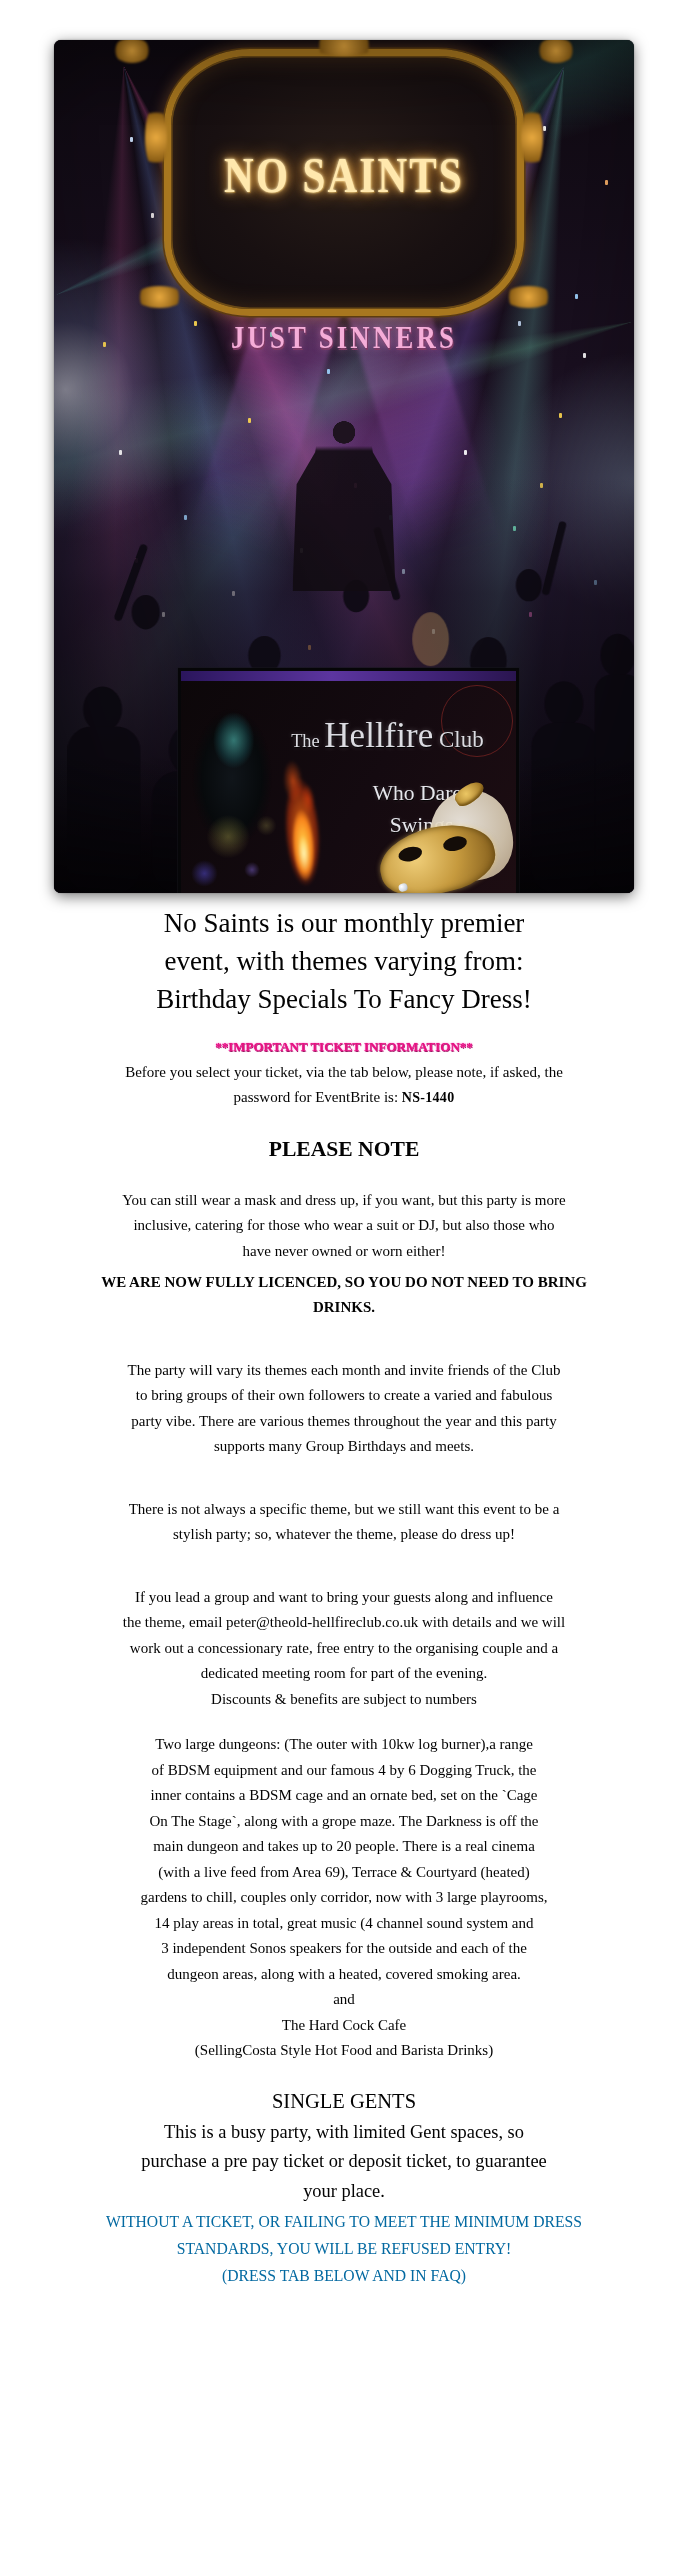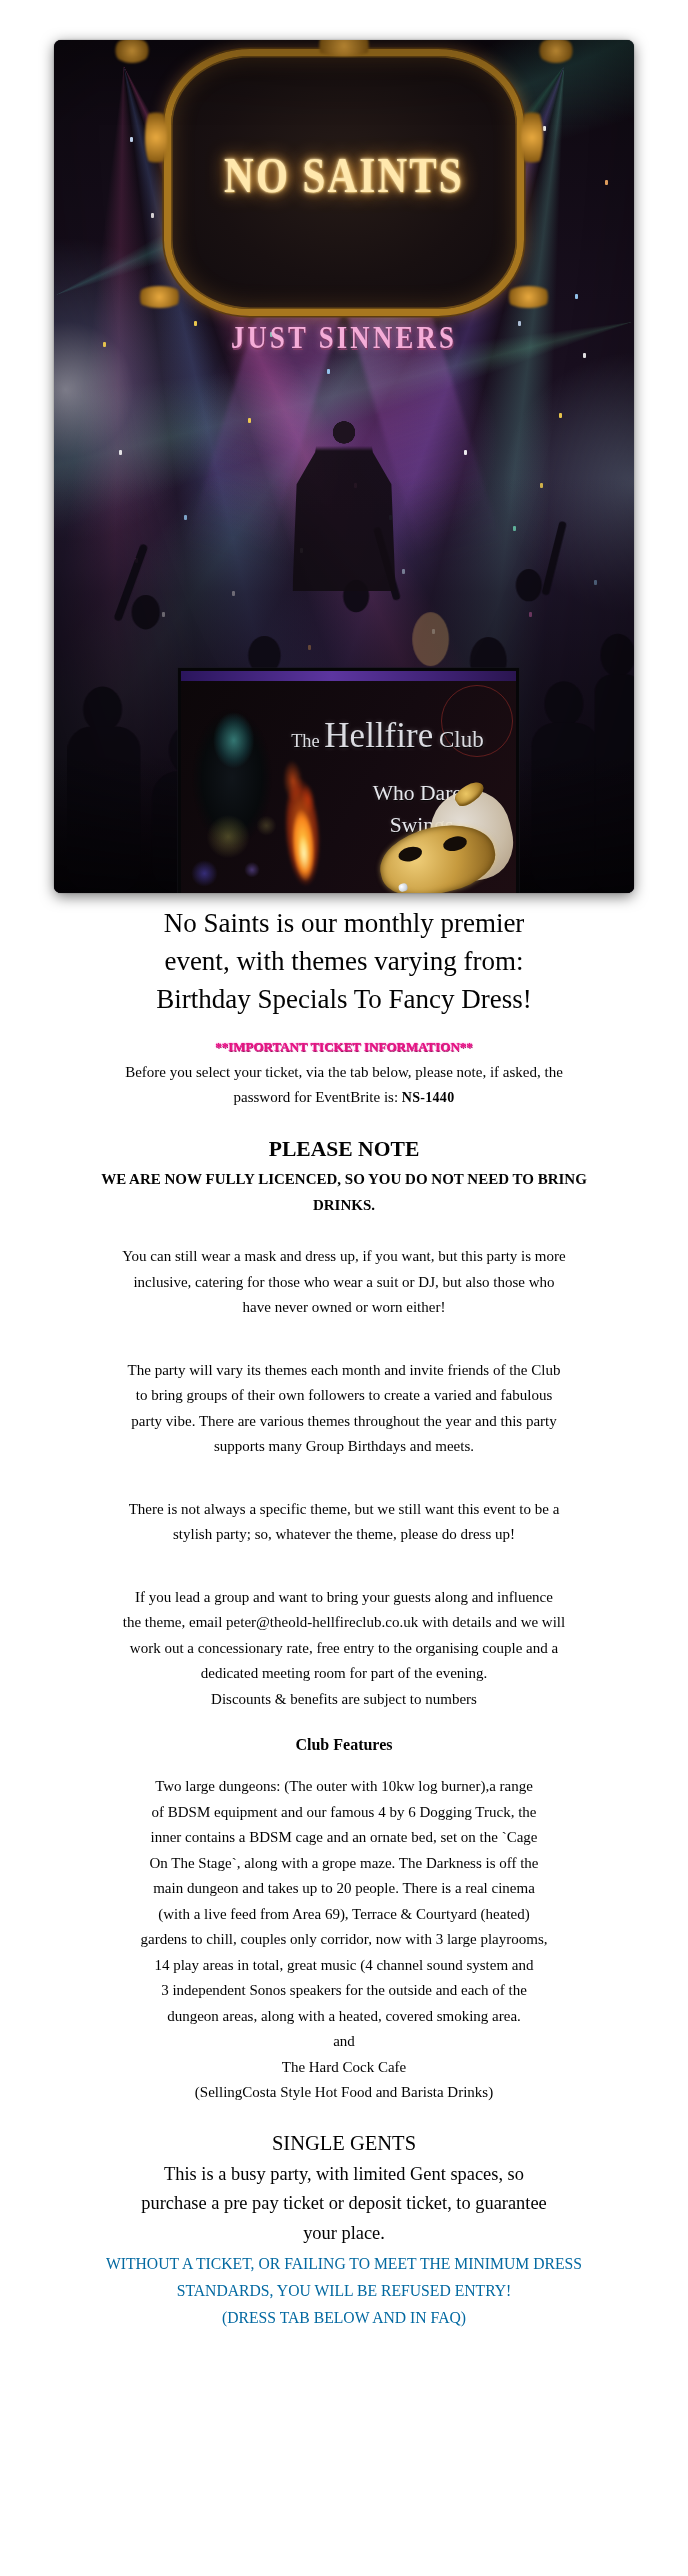--- a/index.html
+++ b/index.html
@@ -255,37 +255,36 @@
 </div>
 
 <div class="content">
   <div class="blk headline">No Saints is our monthly premier
 event, with themes varying from:
 Birthday Specials To Fancy Dress!</div>
   <div class="blk important">**IMPORTANT TICKET INFORMATION**</div>
   <div class="blk ticket"><span>Before you select your ticket, via the tab below, please note, if asked, the
 password for EventBrite is: </span><span class="code">NS-1440</span></div>
   <div class="blk please-note">PLEASE NOTE</div>
-  <div class="blk licenced">WE ARE NOW FULLY LICENCED, SO YOU DO NOT NEED TO BRING
-DRINKS.</div>
   <div class="blk para first">You can still wear a mask and dress up, if you want, but this party is more
 inclusive, catering for those who wear a suit or DJ, but also those who
 have never owned or worn either!</div>
+  <div class="blk licenced">WE ARE NOW FULLY LICENCED, SO YOU DO NOT NEED TO BRING
+DRINKS.</div>
   <div class="blk para">The party will vary its themes each month and invite friends of the Club
 to bring groups of their own followers to create a varied and fabulous
 party vibe. There are various themes throughout the year and this party
 supports many Group Birthdays and meets.</div>
   <div class="blk para">There is not always a specific theme, but we still want this event to be a
 stylish party; so, whatever the theme, please do dress up!</div>
   <div class="blk para">If you lead a group and want to bring your guests along and influence
 the theme, email peter@theold-hellfireclub.co.uk with details and we will
 work out a concessionary rate, free entry to the organising couple and a
 dedicated meeting room for part of the evening.
 Discounts &amp; benefits are subject to numbers</div>
-  <div class="blk club-heading">Club Features</div>
   <div class="blk features">Two large dungeons: (The outer with 10kw log burner),a range
 of BDSM equipment and our famous 4 by 6 Dogging Truck, the
 inner contains a BDSM cage and an ornate bed, set on the `Cage
 On The Stage`, along with a grope maze. The Darkness is off the
 main dungeon and takes up to 20 people. There is a real cinema
 (with a live feed from Area 69), Terrace &amp; Courtyard (heated)
 gardens to chill, couples only corridor, now with 3 large playrooms,
 14 play areas in total, great music (4 channel sound system and
 3 independent Sonos speakers for the outside and each of the
 dungeon areas, along with a heated, covered smoking area.

